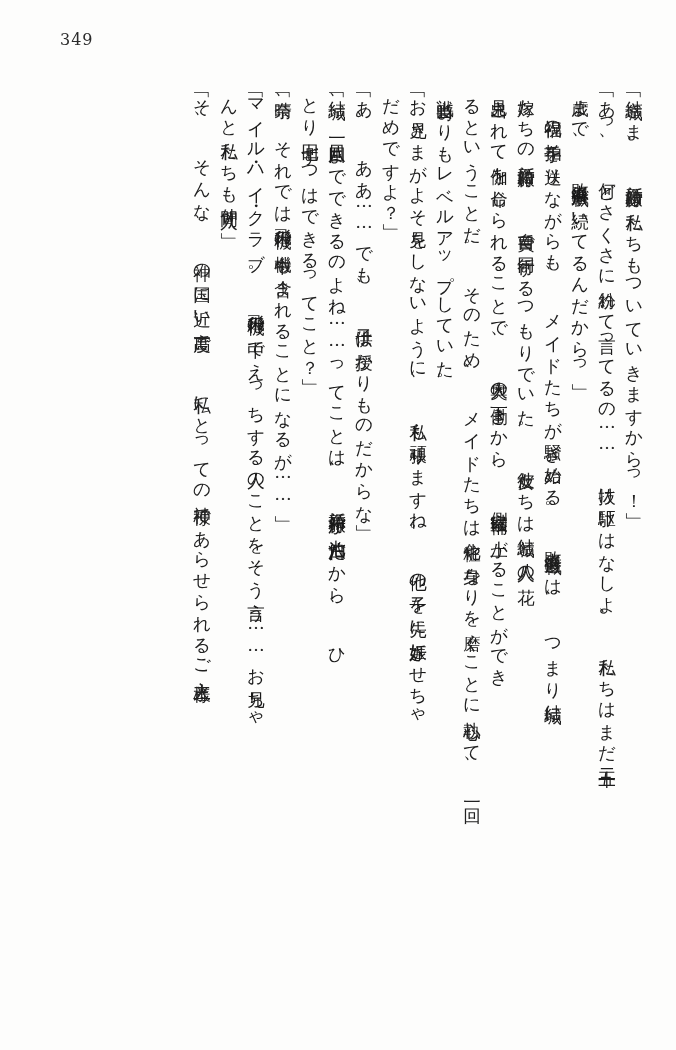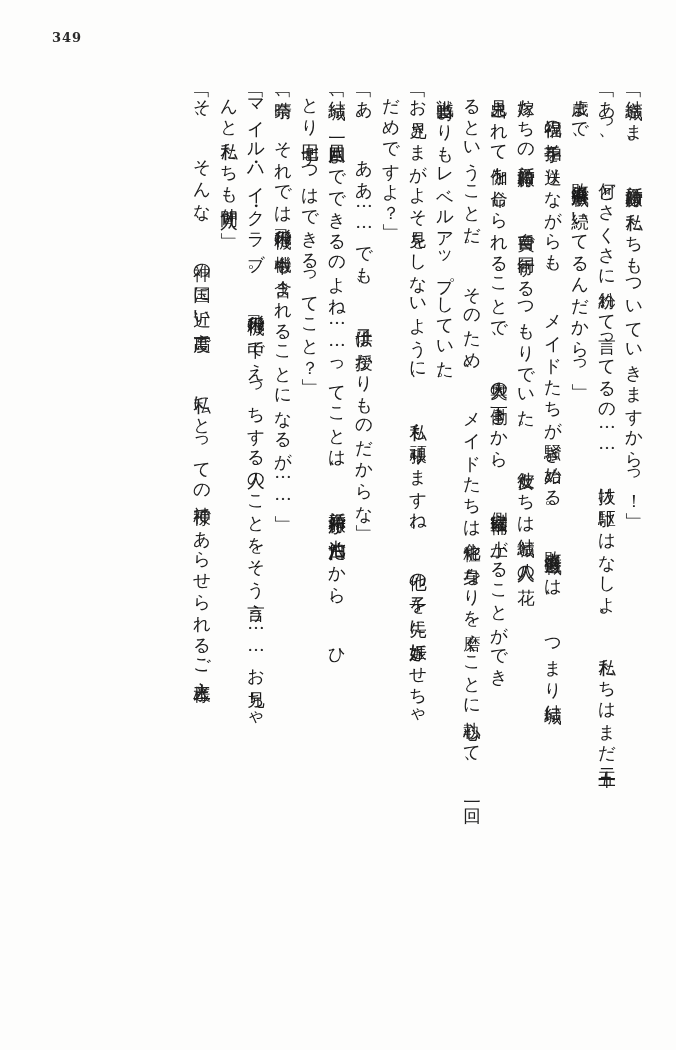--- a/index.html
+++ b/index.html
@@ -13,26 +13,25 @@
   .page {
     position: relative;
     width: 676px;
     height: 1050px;
     background: #fdfdfc;
     overflow: hidden;
   }
   .folio {
     position: absolute;
     top: 30px;
-    left: 52px;
-    font-size: 13px;
+    left: 60px;
+    font-size: 16px;
     letter-spacing: 1px;
     color: #2b2b2b;
     font-family: "DejaVu Serif", "Liberation Serif", serif;
-    font-weight: bold;
   }
   
   .textblock {
     position: absolute;
     top: 86px;
     left: 34px;
     right: 34px;
     height: 930px;
     display: flex;
     flex-direction: row-reverse;

